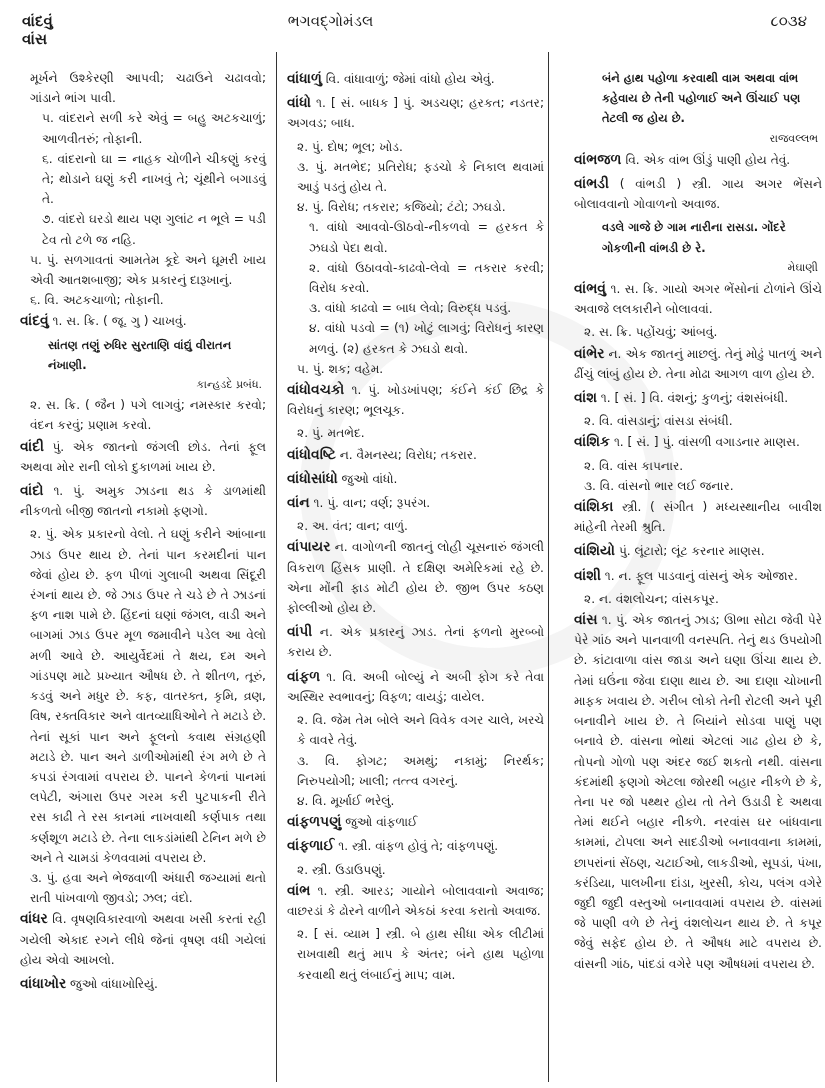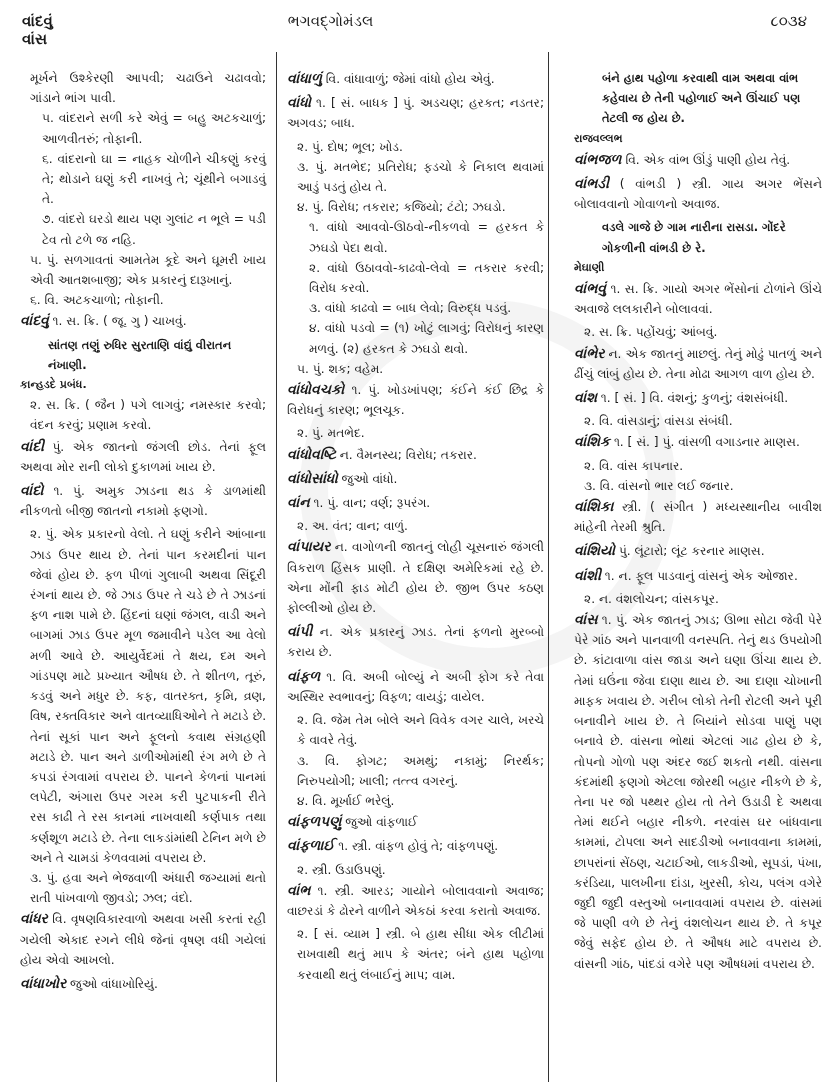--- a/index.html
+++ b/index.html
@@ -11,27 +11,27 @@
   .title { position:absolute; left:0; width:661px; top:12px; text-align:center; font-size:15px; }
   .pageno { position:absolute; right:18px; top:12px; font-size:15px; }
   .col { position:absolute; top:52px; font-size:12.2px; line-height:20.2px;margin-top:16px; }
   .c1 { left:20px; width:246px; }
   .c2 { left:287px; width:257px; }
   .c3 { left:574px; width:248px; }
   .rule { position:absolute; top:52px; width:1px; background:#333; height:1030px; }
   .r1 { left:276px; }
   .r2 { left:548px; }
   .entry { margin:0 0 3px 0; text-align:justify; }
-  .hw { font-weight:bold; font-size:14px;font-style:italic; }
+  .hw { font-weight:bold; font-size:14px; }
   .pos { font-weight:normal; }
   .sense { padding-left:10px; text-align:justify; }
   .sub { padding-left:22px; text-align:justify; }
   .cont { padding-left:10px; text-align:justify; }
   .quote { padding-left:28px; font-size:11.5px; font-weight:bold; }
-  .src { font-weight:bold; font-size:11px; padding-right:4px; }
+  .src { text-align:right; font-weight:normal; font-size:11px; padding-right:4px; }
   .watermark { position:absolute; left:300px; top:300px; width:320px; height:320px;
                border-radius:50%; border:28px solid rgba(210,210,210,0.25); pointer-events:none; }
 </style>
 </head>
 <body>
 
 <div class="header">
   <span class="guide-top">વાંદવું</span>
   <span class="guide-bottom">વાંસ</span>
   <div class="title">ભગવદ્ગોમંડલ</div>

